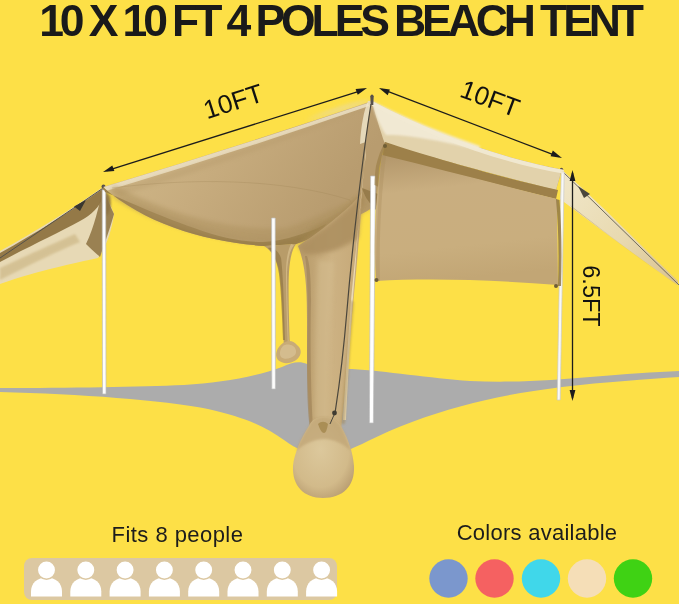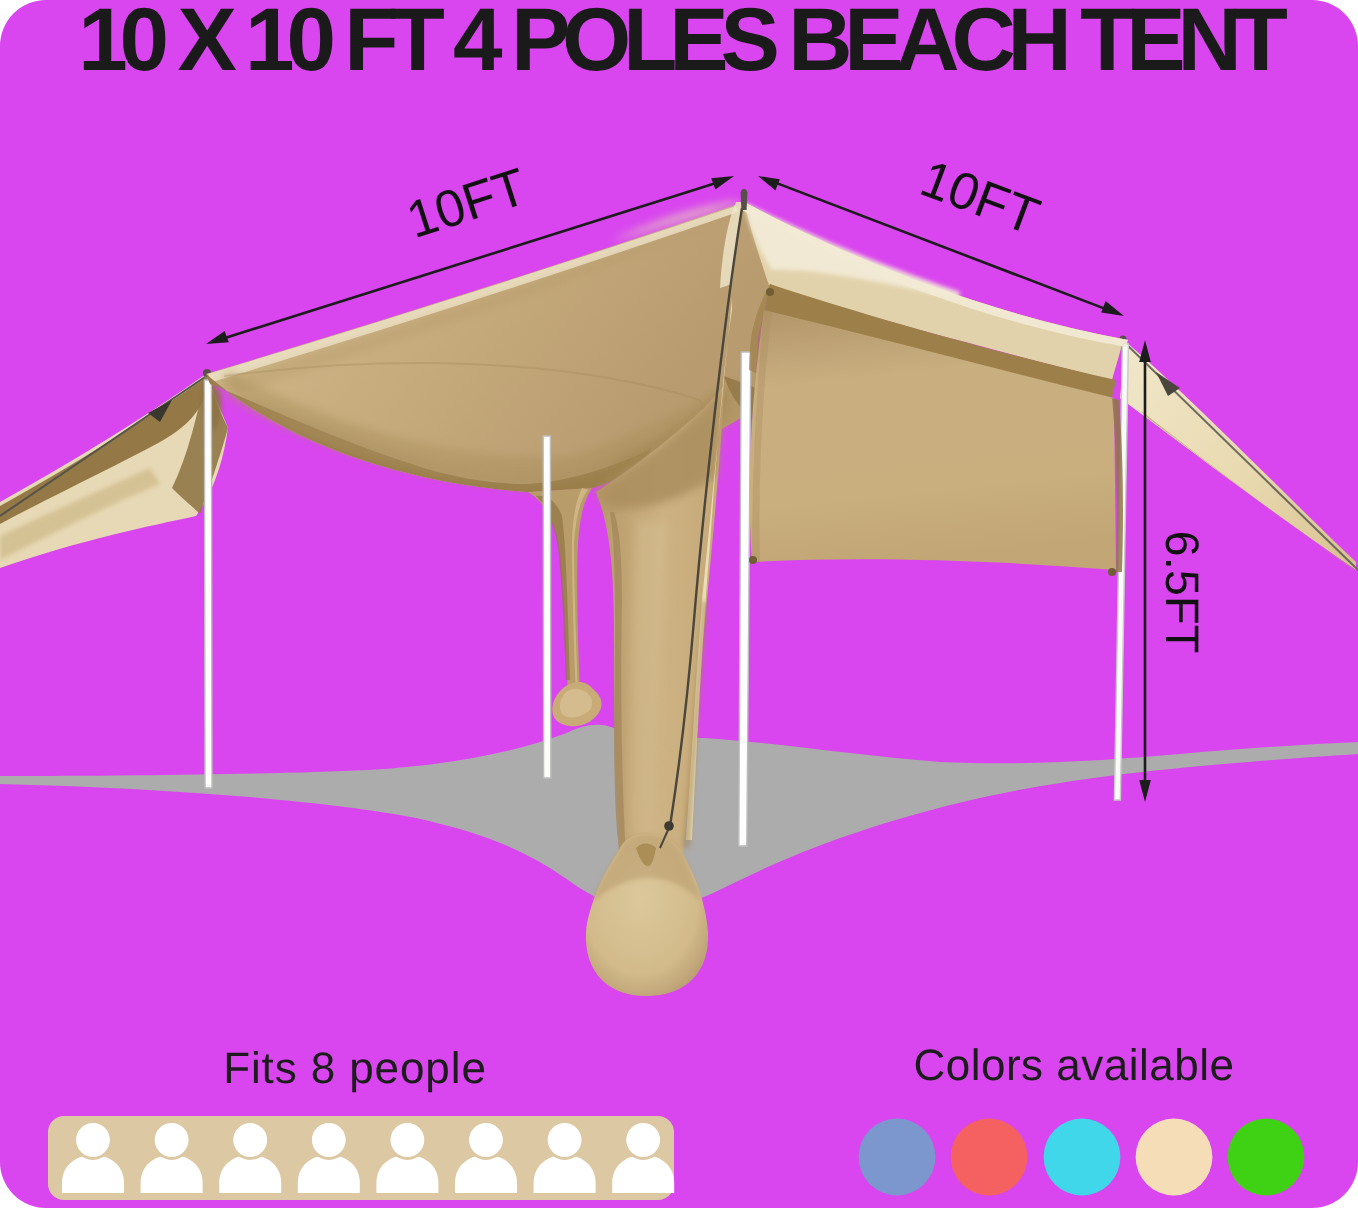--- a/index.html
+++ b/index.html
@@ -1,17 +1,17 @@
 <!DOCTYPE html>
 <html><head>
 <meta charset="utf-8">
 <style>
   html,body{margin:0;padding:0;background:#ffffff;}
-  .page{position:relative;width:679px;height:604px;background:#d946ef;overflow:hidden;
-        font-family:"Liberation Sans", sans-serif;border-radius:23px;}
+  .page{position:relative;width:679px;height:604px;background:#fde047;overflow:hidden;
+        font-family:"Liberation Sans", sans-serif;}
   .title{position:absolute;top:-4px;left:0;width:679px;text-align:center;
          font-size:44.5px;font-weight:bold;color:#1a1a1a;letter-spacing:-4.1px;white-space:nowrap;}
 </style>
 </head>
 <body>
 <div class="page">
 
   <div class="title">10 X 10 FT 4 POLES BEACH TENT</div>
 
   <svg width="679" height="604" viewBox="0 0 679 604" style="position:absolute;top:0;left:0">

